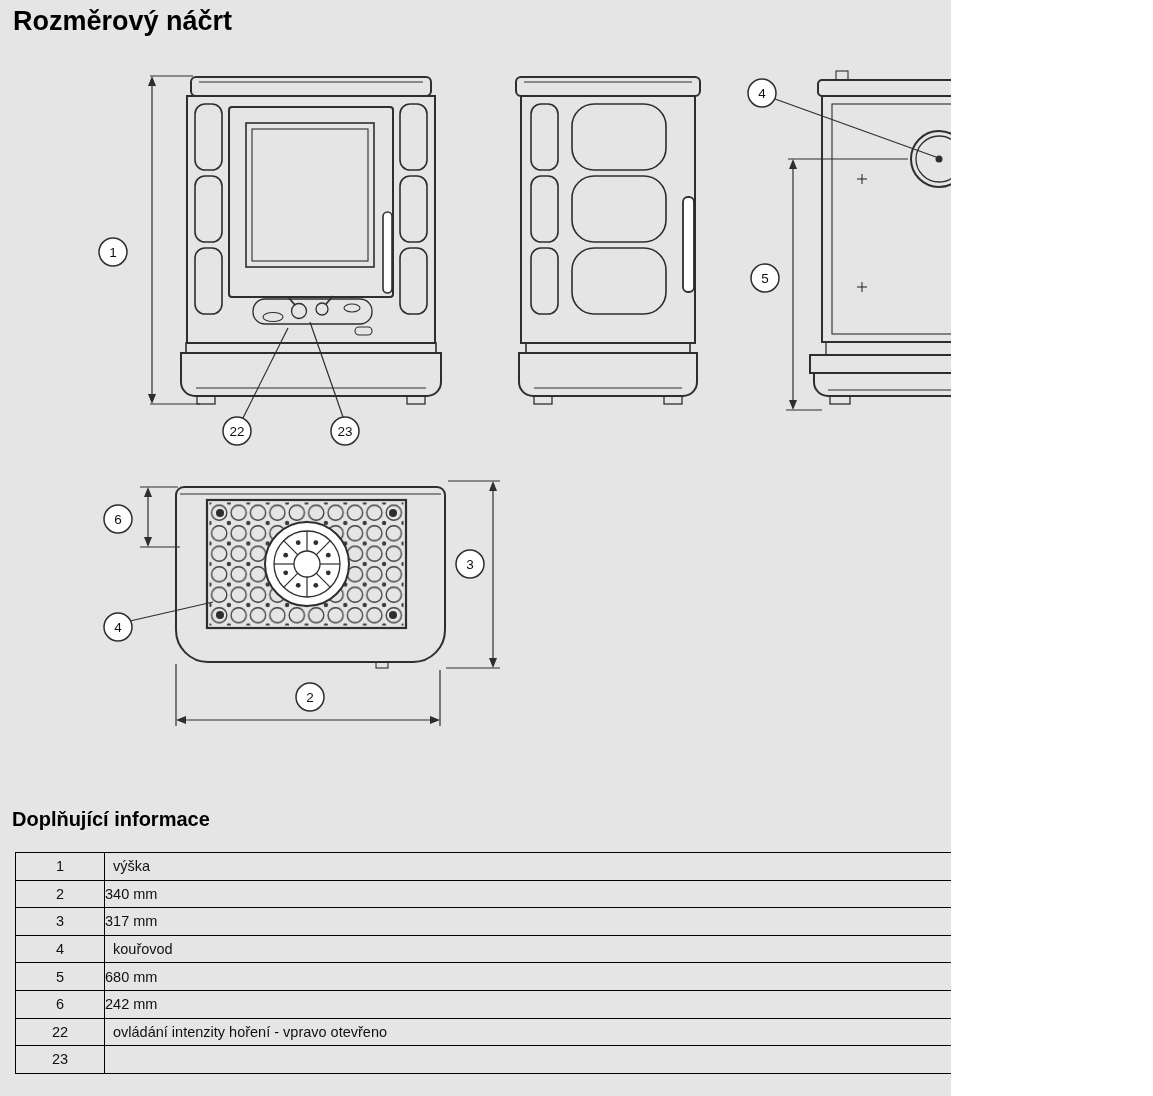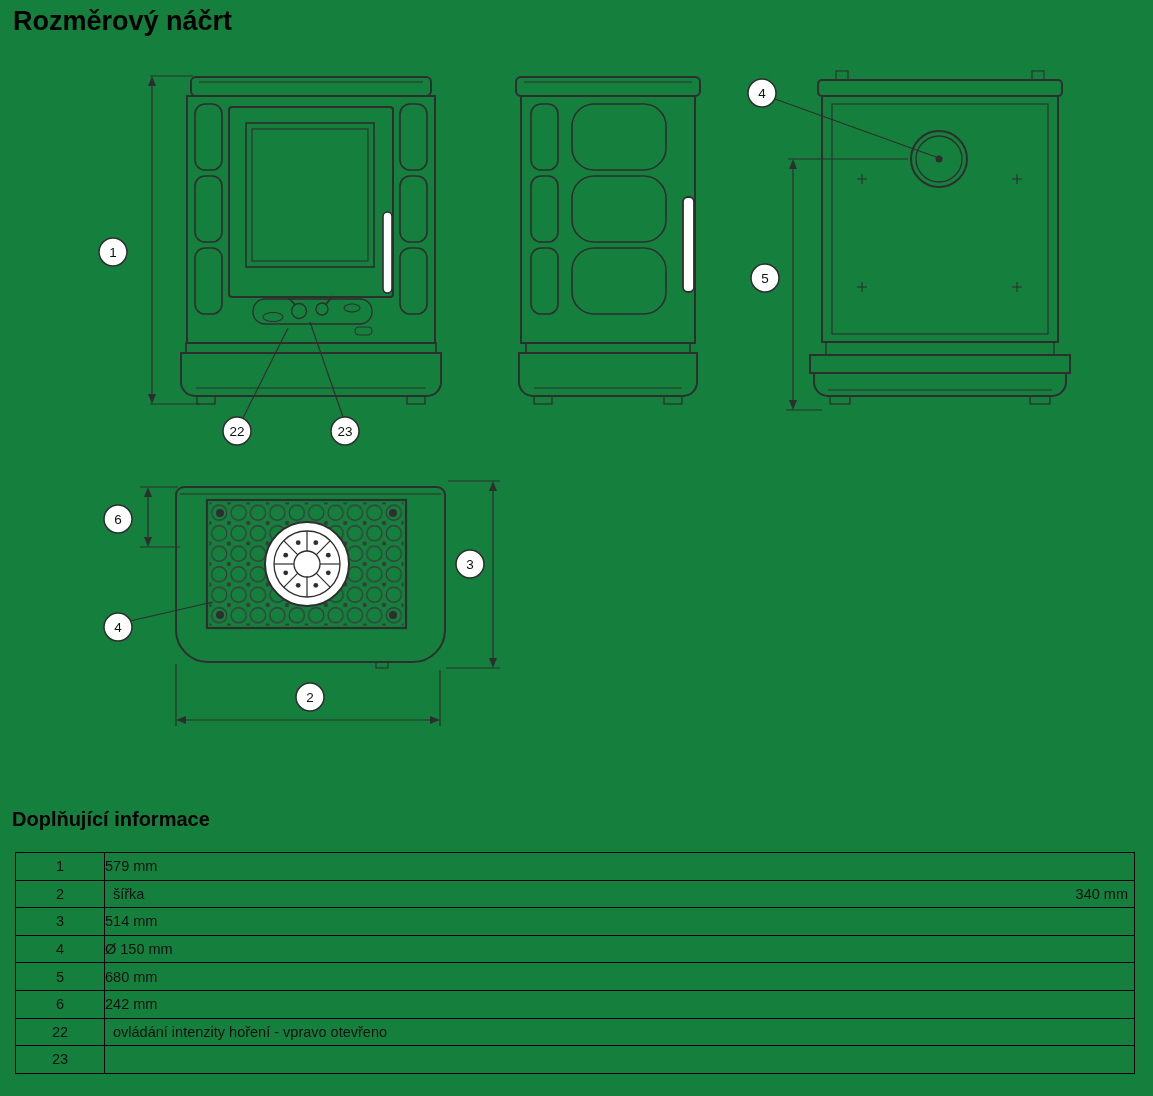--- a/index.html
+++ b/index.html
@@ -1,17 +1,17 @@
 <!DOCTYPE html>
 <html><head>
 <meta charset="utf-8">
 <style>
   html,body{margin:0;padding:0;background:#fff;}
   .page{
-    position:relative;width:1153px;height:1096px;background:#15803d;overflow:hidden;
+    position:relative;width:951px;height:1096px;background:#e5e5e5;overflow:hidden;
     font-family:"Liberation Sans",sans-serif;color:#111;
   }
   .h1{
     position:absolute;left:13px;top:6px;font-size:27px;font-weight:700;
     font-family:"Liberation Sans",sans-serif;color:#000;
   }
   .h2{
     position:absolute;left:12px;top:808px;font-size:20px;font-weight:700;color:#000;
   }
   svg.drawing{position:absolute;left:0;top:0;}
@@ -247,33 +247,34 @@
       <circle cx="310" cy="697" r="14" fill="#fff" stroke="#2e2e2e" stroke-width="1.5"></circle>
       <text x="310" y="702">2</text>
     </g>
   </svg>
 
   <div class="h2">Doplňující informace</div>
 
   <div class="info-table">
     <div class="trow">
       <div class="tnum">1</div>
+      <div class="tdesc">výška</div>
       <div class="tval">579 mm</div>
     </div>
     <div class="trow">
       <div class="tnum">2</div>
-      <div class="tdesc">šířka</div>
       <div class="tval">340 mm</div>
     </div>
     <div class="trow">
       <div class="tnum">3</div>
-      <div class="tval">514 mm</div>
+      <div class="tval">317 mm</div>
     </div>
     <div class="trow">
       <div class="tnum">4</div>
+      <div class="tdesc">kouřovod</div>
       <div class="tval">Ø 150 mm</div>
     </div>
     <div class="trow">
       <div class="tnum">5</div>
       <div class="tval">680 mm</div>
     </div>
     <div class="trow">
       <div class="tnum">6</div>
       <div class="tval">242 mm</div>
     </div>

